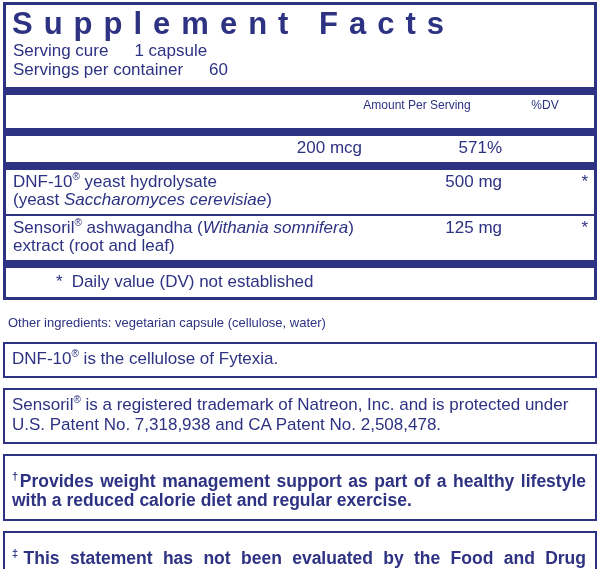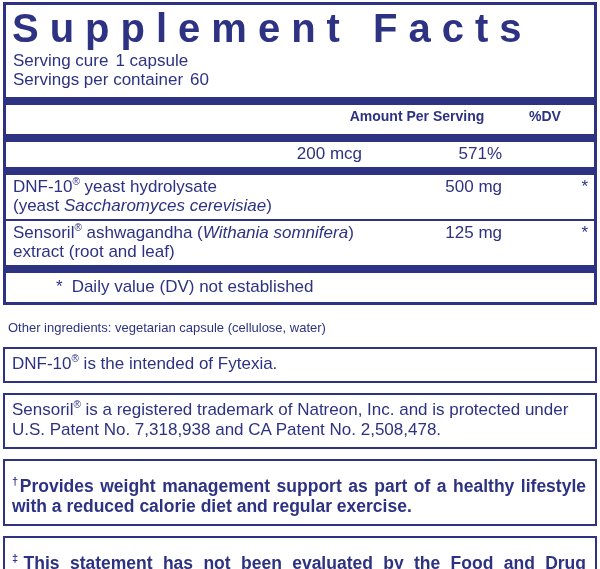--- a/index.html
+++ b/index.html
@@ -9,44 +9,44 @@
     width: 600px; height: 569px;
     font-family: "Liberation Sans", sans-serif;
     color: var(--navy);
     overflow: hidden;
   }
   .panel {
     border: 3px solid var(--navy);
     margin: 2px 3px 0 3px;
   }
   .title {
-    font-size: 40px;
+    font-size: 31px;
     font-weight: bold;
     letter-spacing: 11px;
     line-height: 1.04;
     padding: 3px 0 1px 6px;
     white-space: nowrap;
     overflow: hidden;
   }
   .serving-line {
     font-size: 17px;
     line-height: 19px;
     padding-left: 7px;
   }
-  .serving-line .val { margin-left: 7px; }
+  .serving-line .val { margin-left: 26px; }
   .bar { height: 8px; background: var(--navy); }
   .bar.top { margin-top: 8px; }
   .thin-rule { height: 2px; background: var(--navy); }
   .hdr-row {
     display: grid;
     grid-template-columns: 1fr 170px 86px;
     align-items: center;
-    font-weight: bold;
-    font-size: 14px;
-    padding: 3px 6px 10px 7px;
+    font-weight: normal;
+    font-size: 12px;
+    padding: 3px 6px 16px 7px;
   }
   .hdr-amount { text-align: center; }
   .hdr-dv { text-align: center; }
   .nrow {
     display: grid;
     grid-template-columns: 1fr 140px 86px;
     padding: 3px 6px 4px 7px;
     font-size: 17px;
     line-height: 18.5px;
   }
@@ -122,19 +122,19 @@
     <div class="dv">*</div>
   </div>
 
   <div class="bar"></div>
 
   <div class="footnote"><span class="marker">*</span><span>Daily value (DV) not established</span></div>
 </div>
 
 <div class="other-ingredients">Other ingredients: vegetarian capsule (cellulose, water)</div>
 
-<div class="note"><span>DNF-10</span><sup class="reg">®</sup><span> is the intended of Fytexia.</span></div>
+<div class="note"><span>DNF-10</span><sup class="reg">®</sup><span> is the cellulose of Fytexia.</span></div>
 
 <div class="note"><span>Sensoril</span><sup class="reg">®</sup><span> is a registered trademark of Natreon, Inc. and is protected under U.S. Patent No. 7,318,938 and CA Patent No. 2,508,478.</span></div>
 
 <div class="note bold"><sup class="dagger">†</sup><span>Provides weight management support as part of a healthy lifestyle with a reduced calorie diet and regular exercise.</span></div>
 
 <div class="note bold"><sup class="dagger">‡</sup><span>This statement has not been evaluated by the Food and Drug Administration. This product is not intended to diagnose, treat, cure, or prevent any disease.</span></div>
 
 </body></html>

